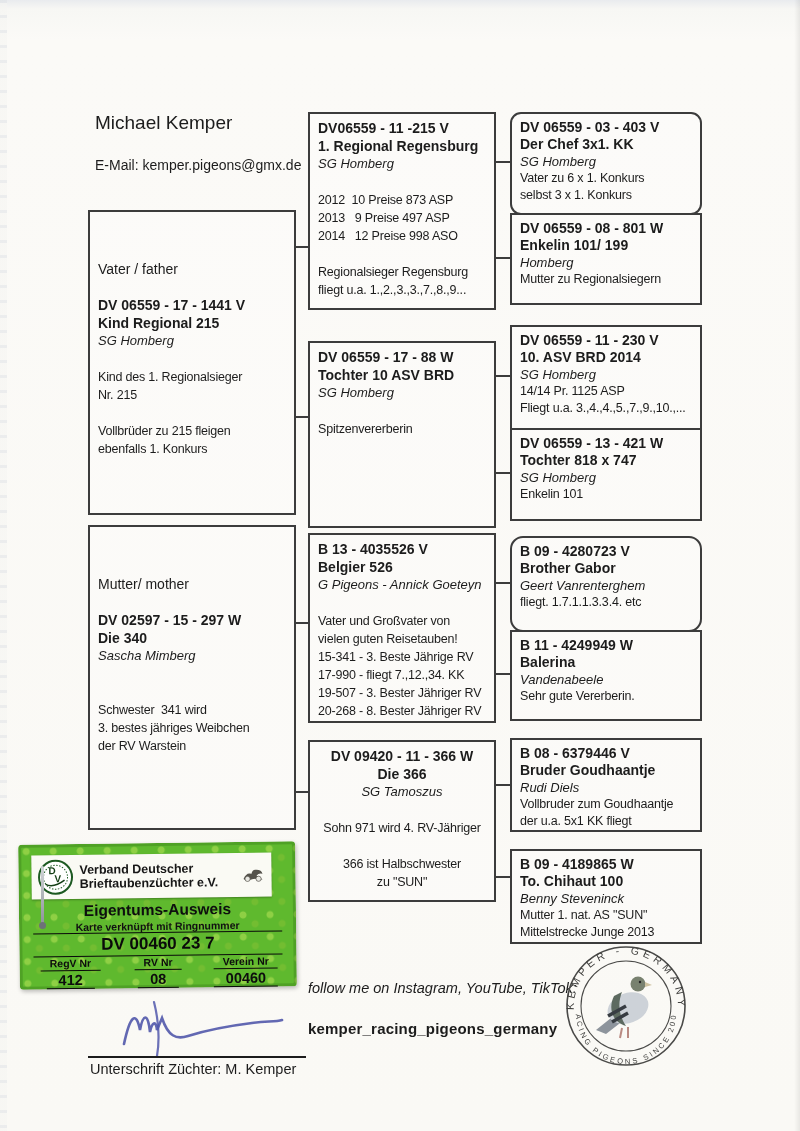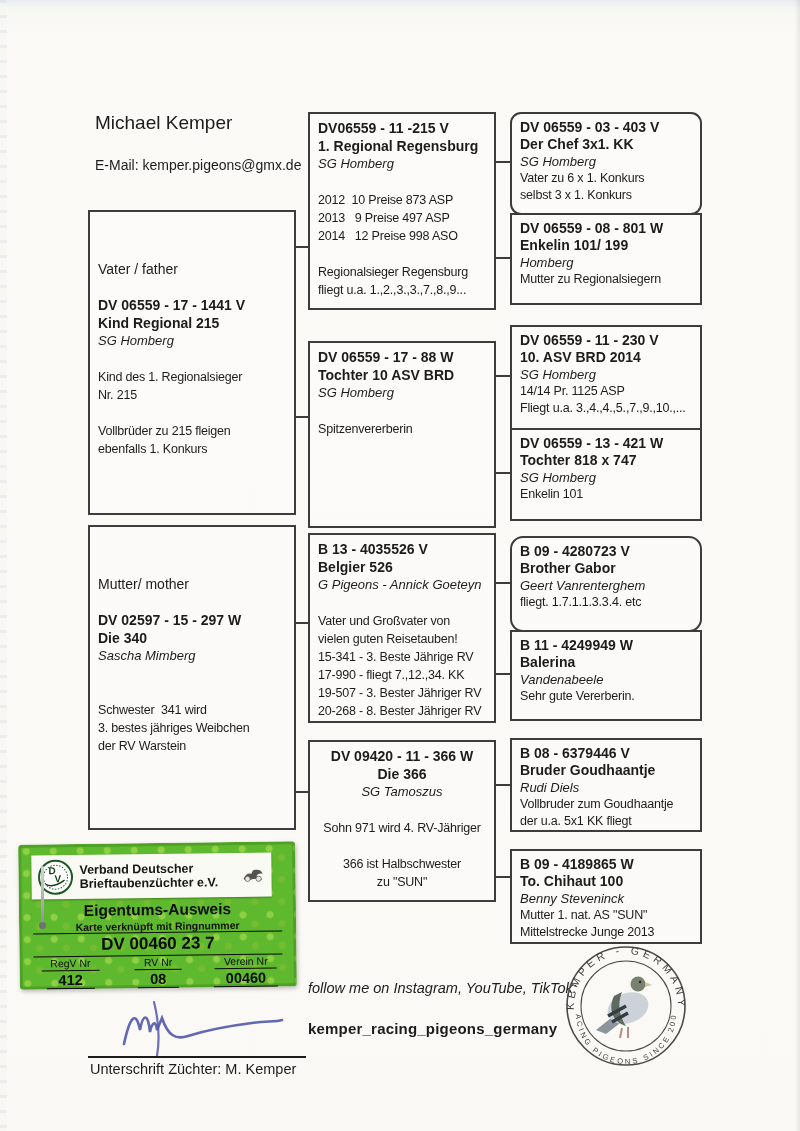--- a/index.html
+++ b/index.html
@@ -34,21 +34,21 @@
   .card-banner{position:absolute;left:13px;top:11px;width:240px;height:44px;background:#fafaf4;
     display:flex;align-items:center;gap:6px;padding:2px 6px;box-sizing:border-box;
     box-shadow:0 1px 2px rgba(0,0,0,.3);}
   .org{font-weight:700;font-size:12.5px;line-height:14px;color:#161616;flex:1;}
   .card-title{position:absolute;left:0;right:0;top:58px;text-align:center;font-weight:700;font-size:15.5px;color:#0e0e0e;}
   .card-sub{position:absolute;left:0;right:0;top:77px;text-align:center;font-weight:700;font-size:10.5px;color:#111;}
   .ring-no{position:absolute;left:14px;right:14px;top:89px;text-align:center;font-size:17px;font-weight:600;
     border-top:1.5px solid #0a0a0a;border-bottom:1.5px solid #0a0a0a;padding:1px 0;color:#0a0a0a;}
   .card-fields{position:absolute;left:10px;right:10px;top:113px;display:grid;grid-template-columns:1fr 1fr 1fr;gap:6px;}
   .cf{display:flex;flex-direction:column;align-items:center;}
-  .cf-label{font-weight:400;font-size:10.5px;border-bottom:1.5px solid #0a0a0a;padding:0 9px 1px;color:#0d0d0d;}
+  .cf-label{font-weight:700;font-size:10.5px;border-bottom:1.5px solid #0a0a0a;padding:0 9px 1px;color:#0d0d0d;}
   .cf-value{font-weight:700;font-size:14.5px;border-bottom:1.5px solid #0a0a0a;padding:0 12px;margin-top:1px;color:#0d0d0d;}
   .pin{position:absolute;left:41px;top:866px;width:3px;height:58px;border-radius:2px;
     background:linear-gradient(#d2d5d9,#8e9399);}
   .pin::after{content:"";position:absolute;left:-2px;bottom:-5px;width:7px;height:7px;border-radius:50%;background:#6d7277;}
   .social{position:absolute;left:308px;top:980px;font-style:italic;font-size:14.5px;}
   .handle{position:absolute;left:308px;top:1020px;font-weight:700;font-size:15px;letter-spacing:.2px;}
   .stamp{position:absolute;left:548px;top:932px;width:160px;height:160px;}
   .sig-svg{position:absolute;left:110px;top:996px;width:195px;height:64px;}
   .sig-line{position:absolute;left:88px;top:1056px;width:218px;height:2px;background:#1c1c1c;}
   .sig-label{position:absolute;left:90px;top:1061px;font-size:14.5px;}

